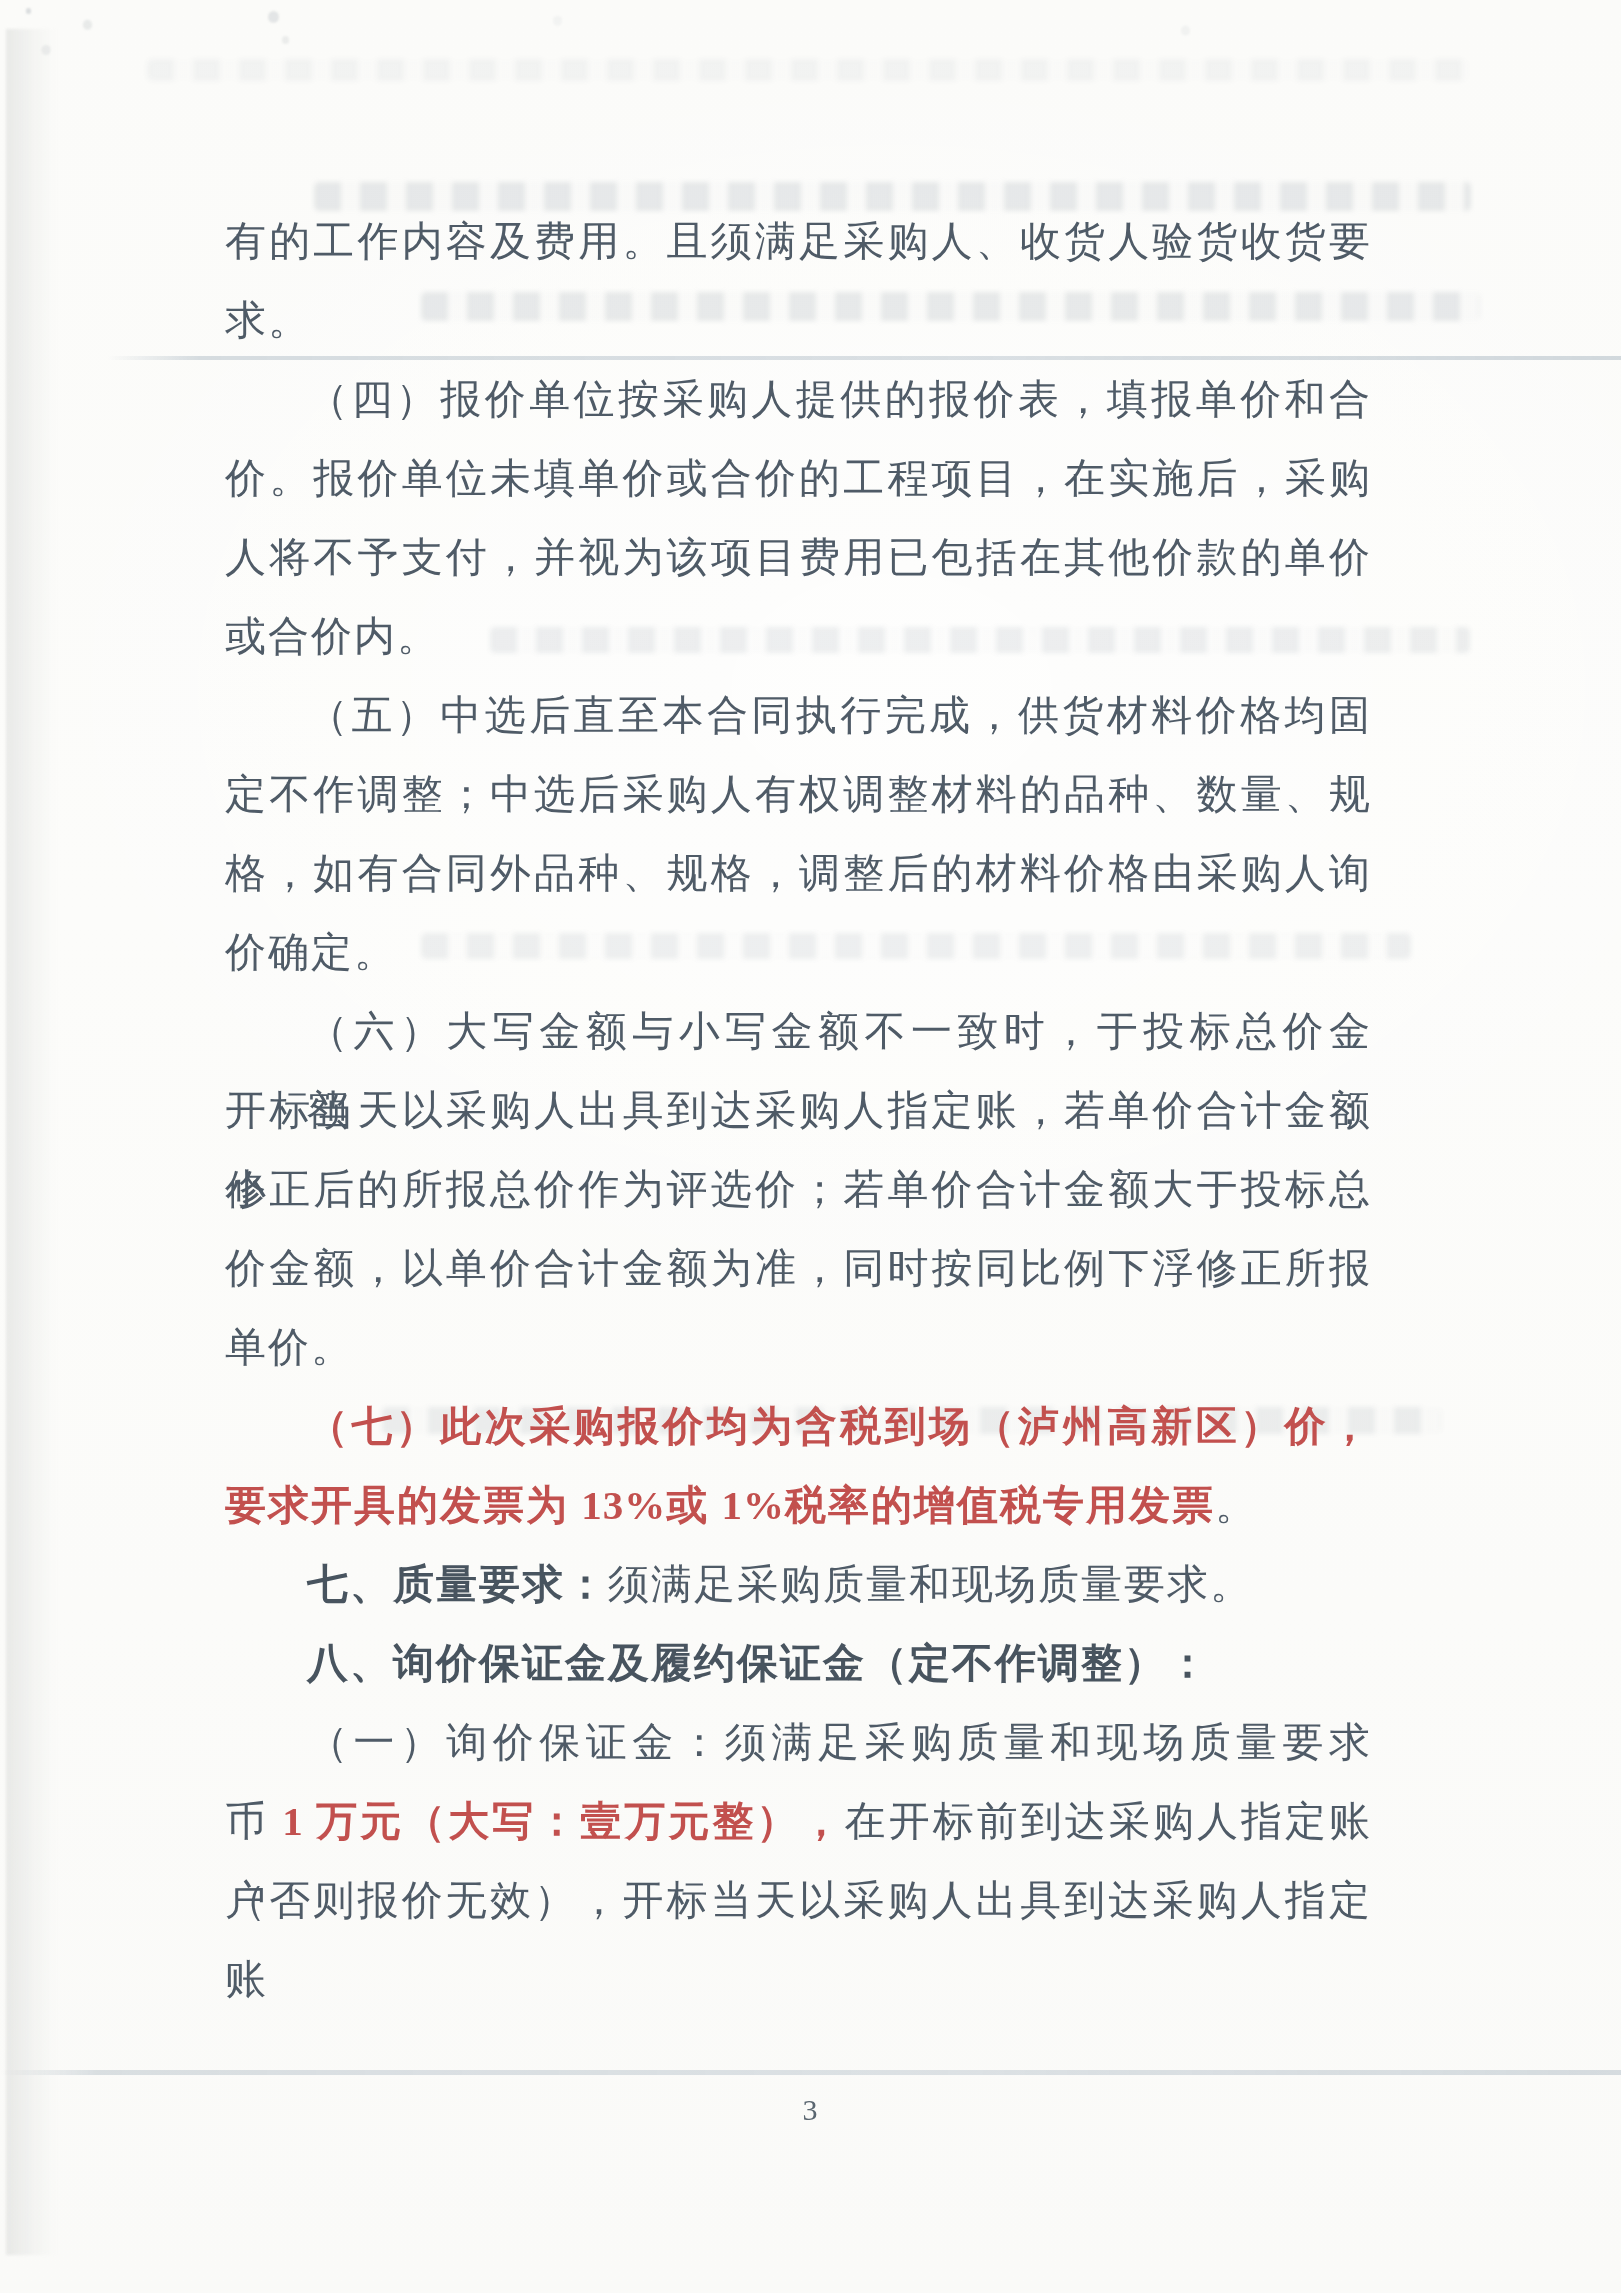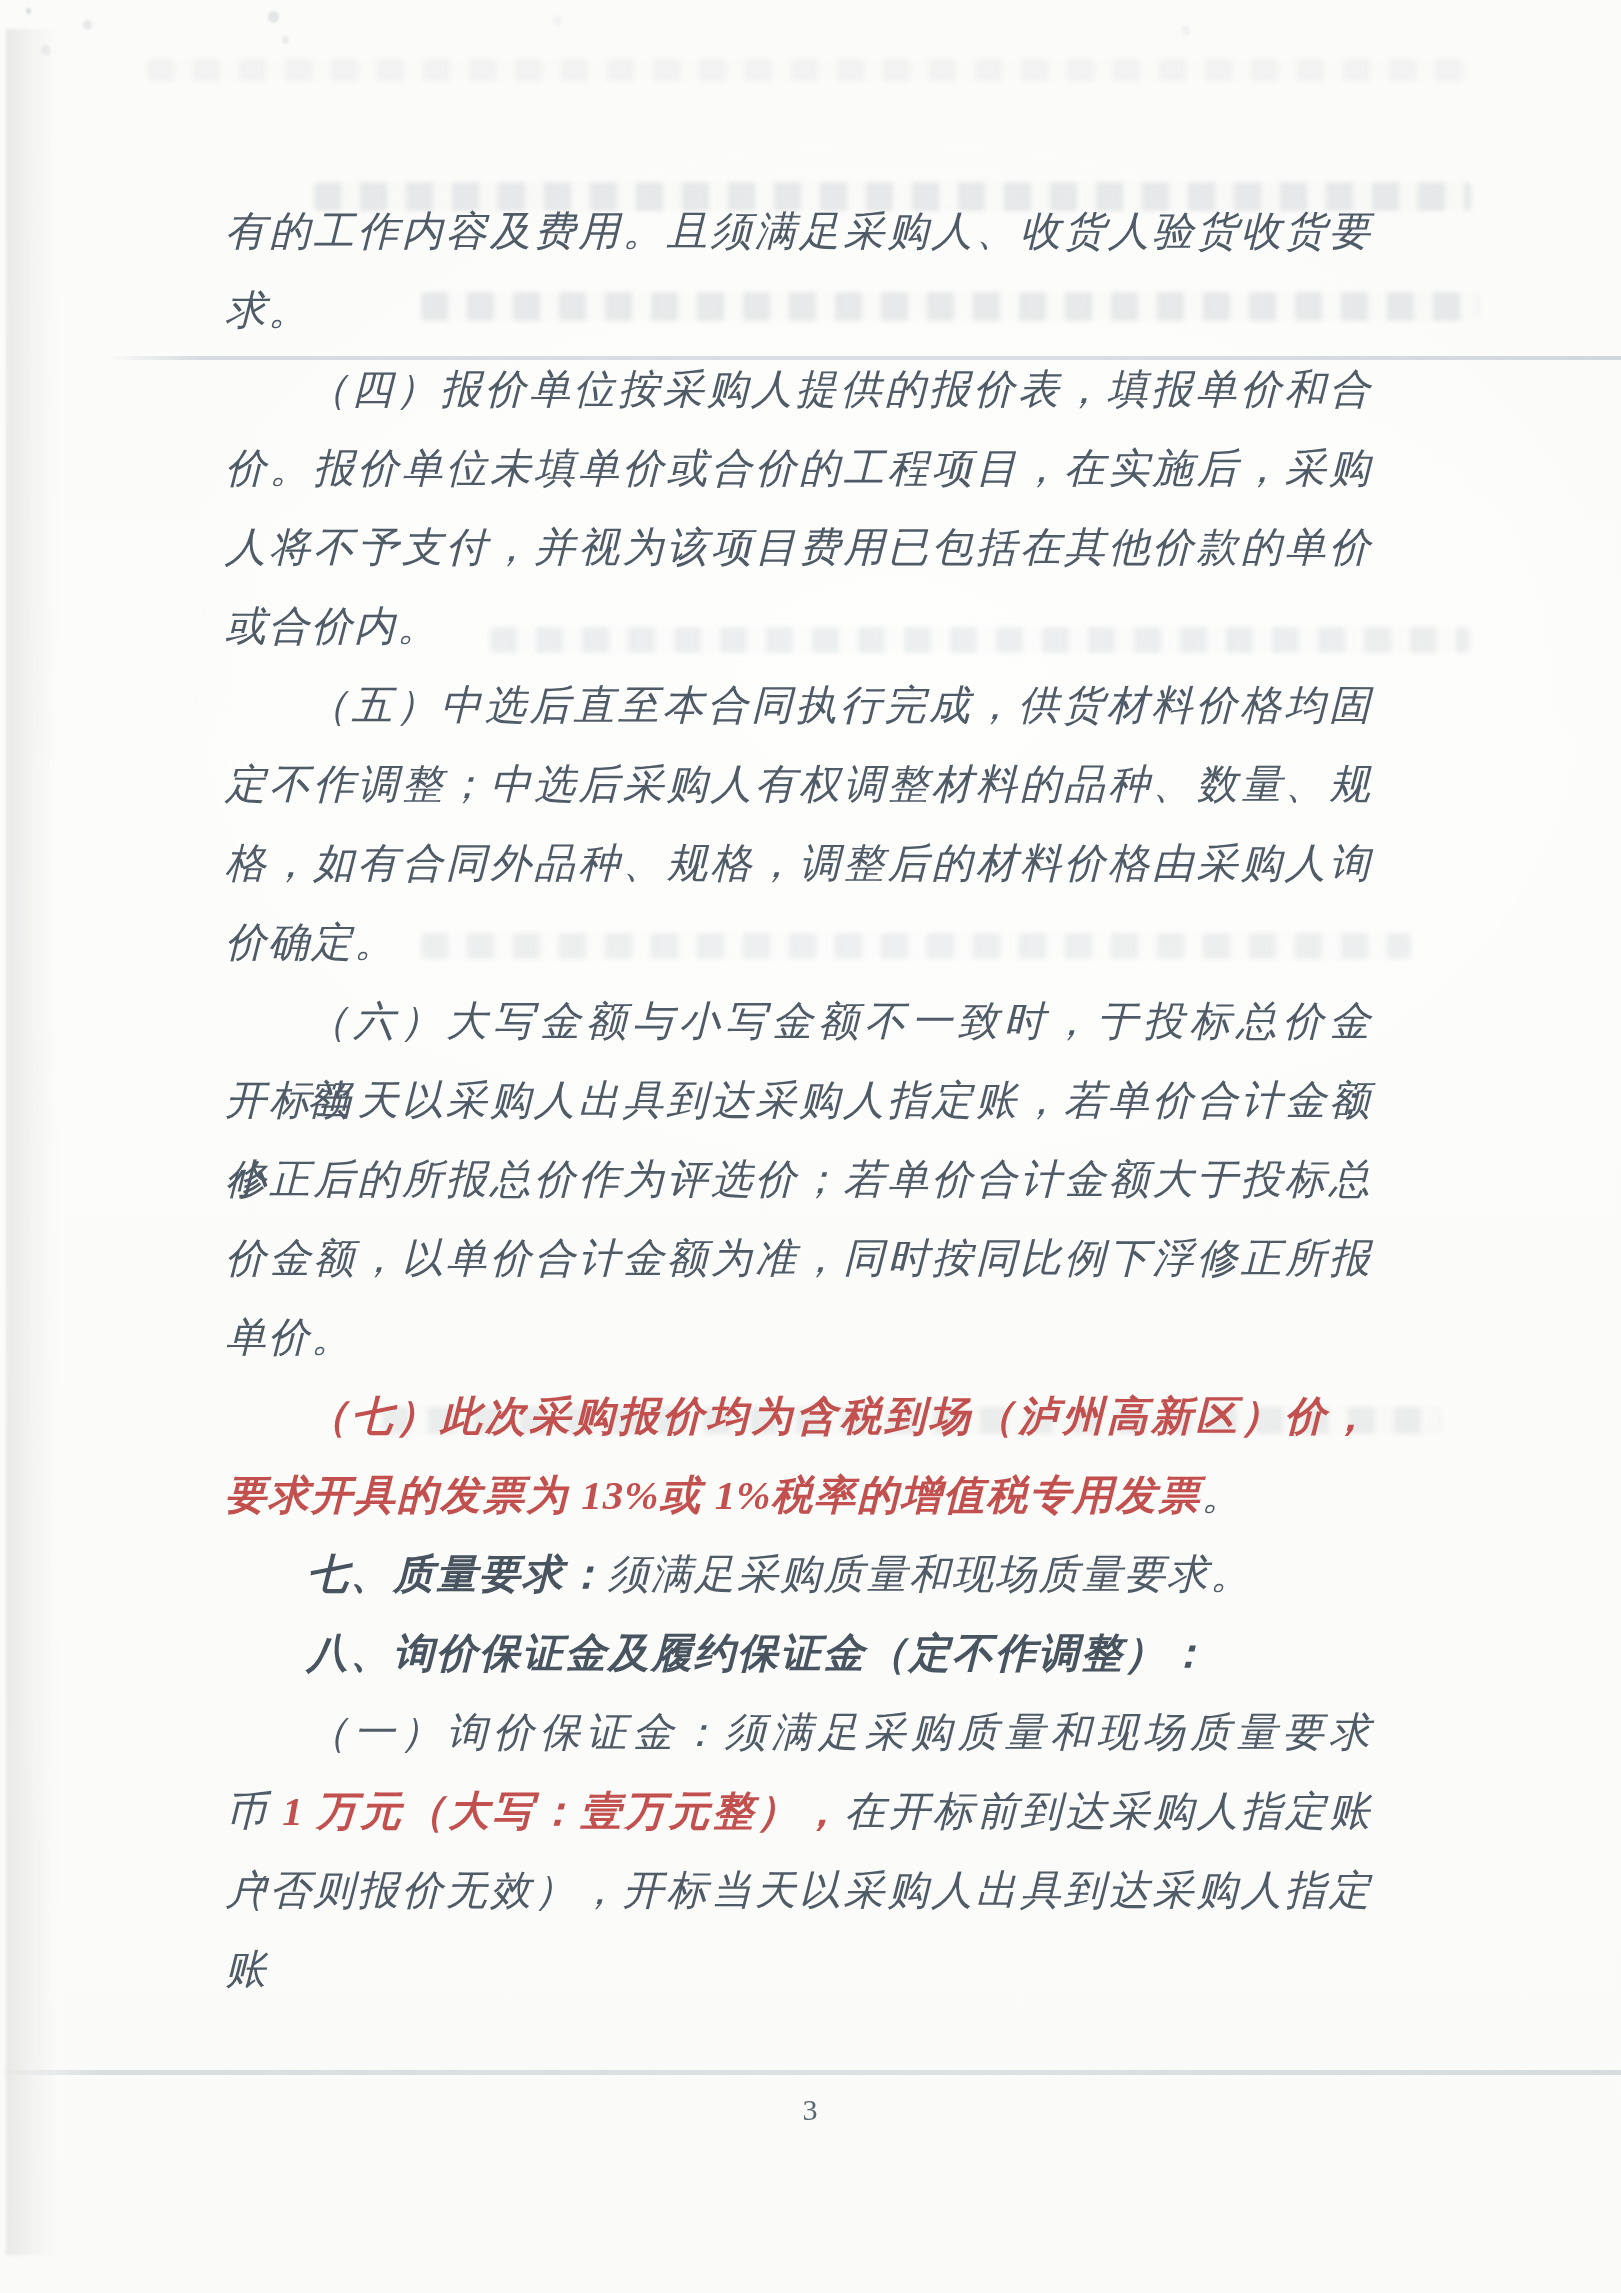--- a/index.html
+++ b/index.html
@@ -49,23 +49,22 @@
       245px 5.9px 0 2.9px rgba(120,132,142,.18),
       257px 29px 0 1px rgba(120,132,142,.12),
       17.6px 39px 0 2px rgba(130,140,150,.12),
       1157px 19.6px 0 2px rgba(130,140,150,.08),
       529px 9.8px 0 2px rgba(130,140,150,.07);
     filter:blur(1px);
   }
   
   .text-block{
     position:absolute;
-    left:225px;top:192px;width:1147px;
+    left:225px;top:202px;width:1147px;
     color:#4f5b67;
-    font-style:italic;
   }
   .line{
     height:79px;line-height:79px;
     font-size:41px;letter-spacing:2px;
     text-align:justify;text-align-last:left;
     white-space:nowrap;
   }
   .line.just{text-align-last:justify;white-space:normal;}
   .line.indent{padding-left:82px;}
   .seg-bold{font-weight:700;color:#48545f;}

